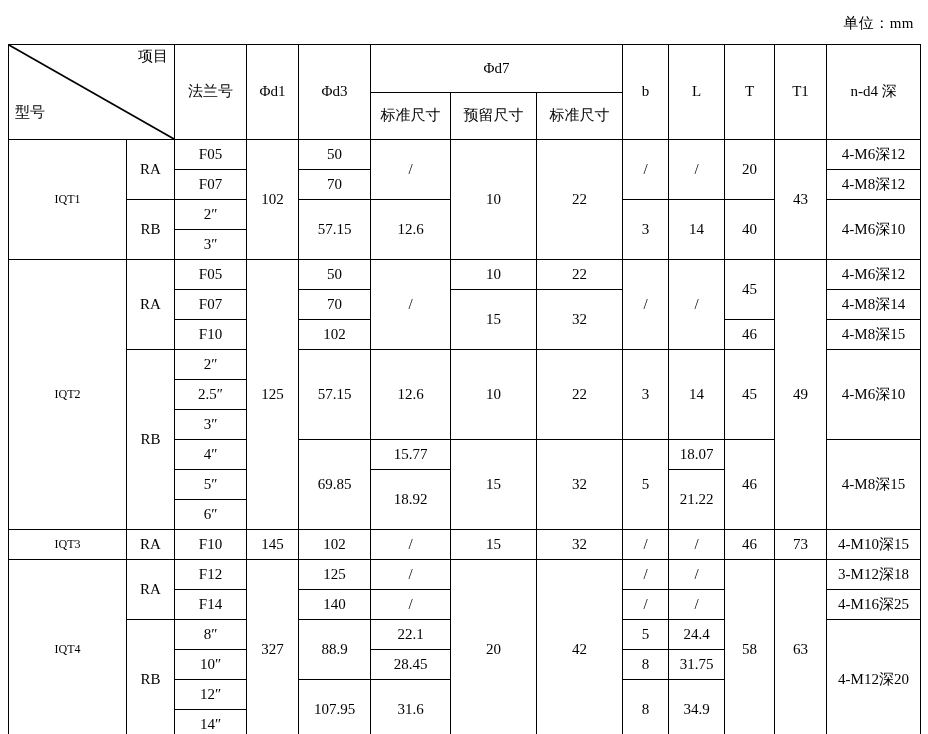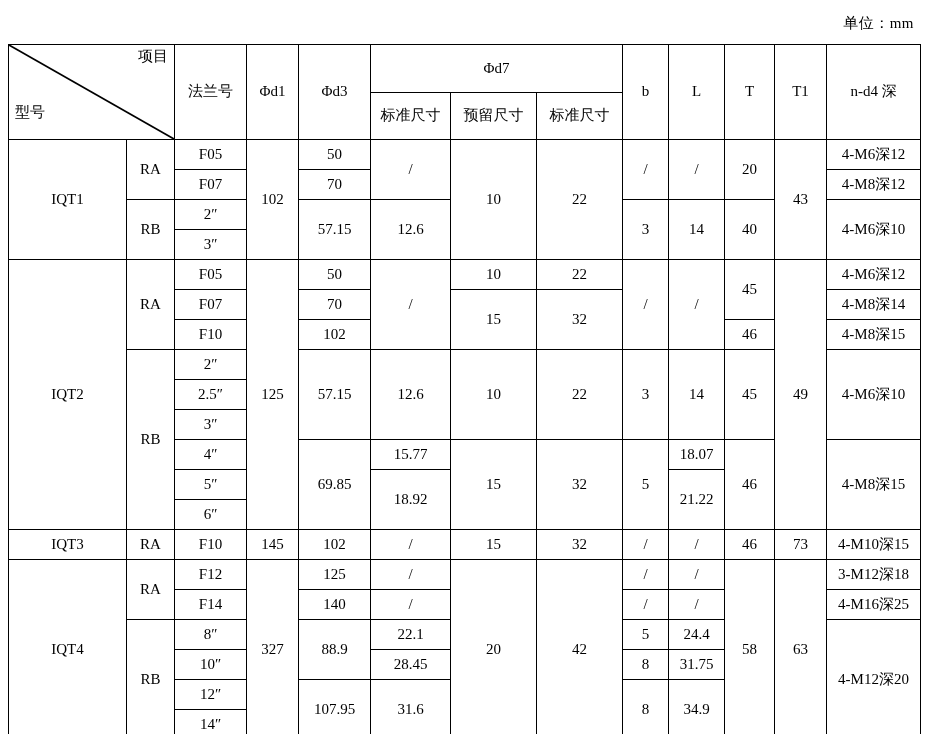--- a/index.html
+++ b/index.html
@@ -68,21 +68,21 @@
     right: 6px;
     font-size: 15px;
   }
   .hdr-corner .lbl-bot {
     position: absolute;
     bottom: 18px;
     left: 6px;
     font-size: 15px;
   }
   .row-h { height: 30px; }
-  .model-cell { font-size: 15px; }
+  .model-cell { font-size: 12px; }
   .sub-hdr { font-size: 14px; }
   .nowrap { white-space: nowrap; margin-left: 48px; }
 </style>
 </head>
 <body>
 
 <div class="page">
 
   <div class="unit-line">
     <span>单位：</span><span class="unit-val">mm</span>

